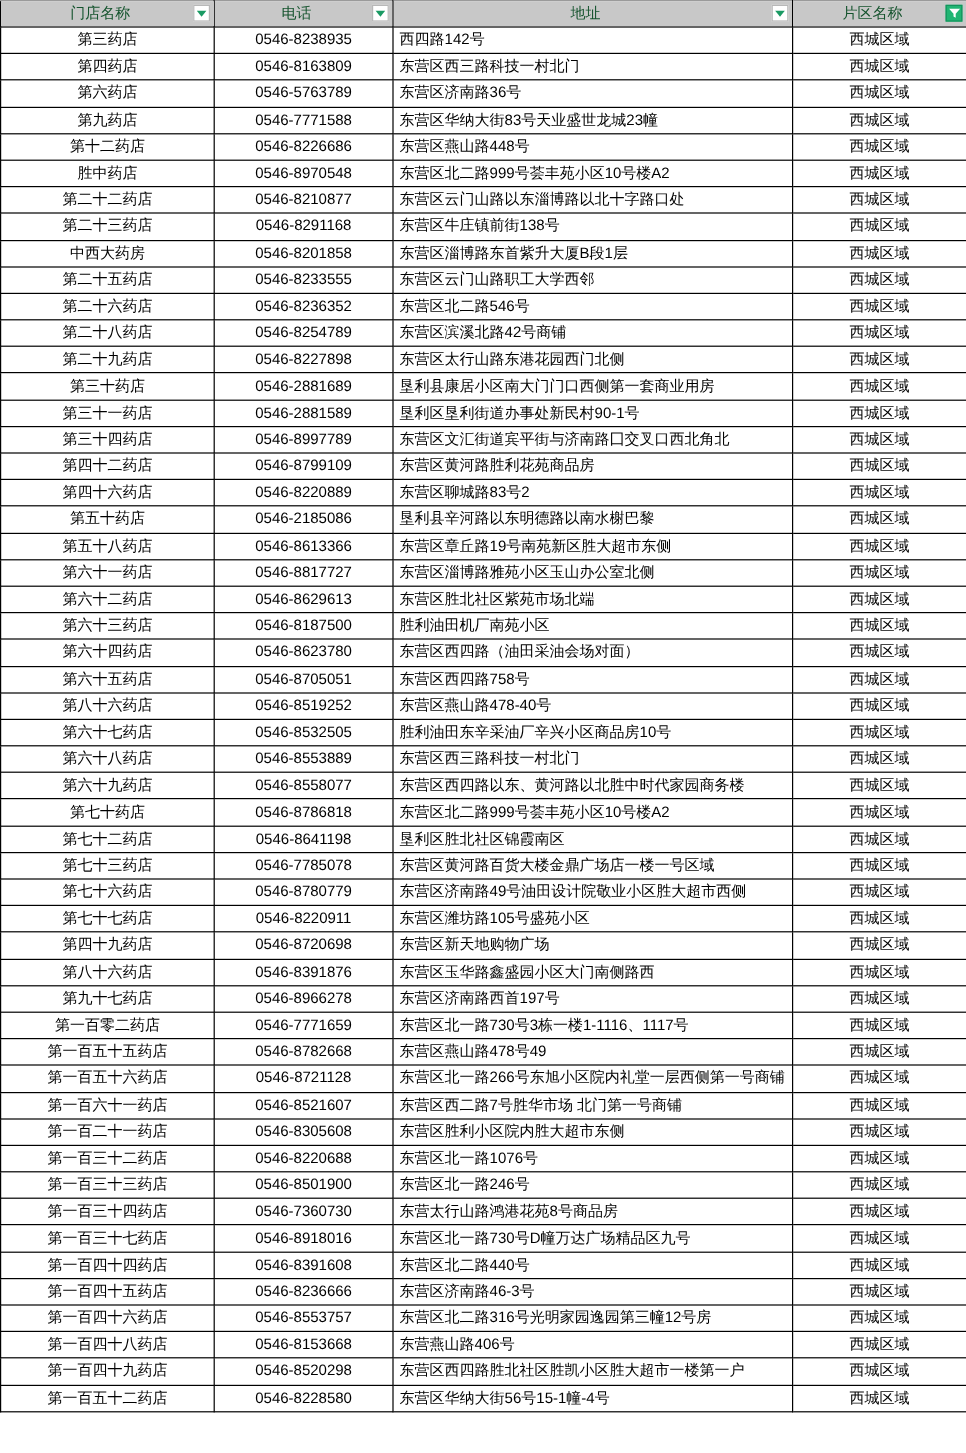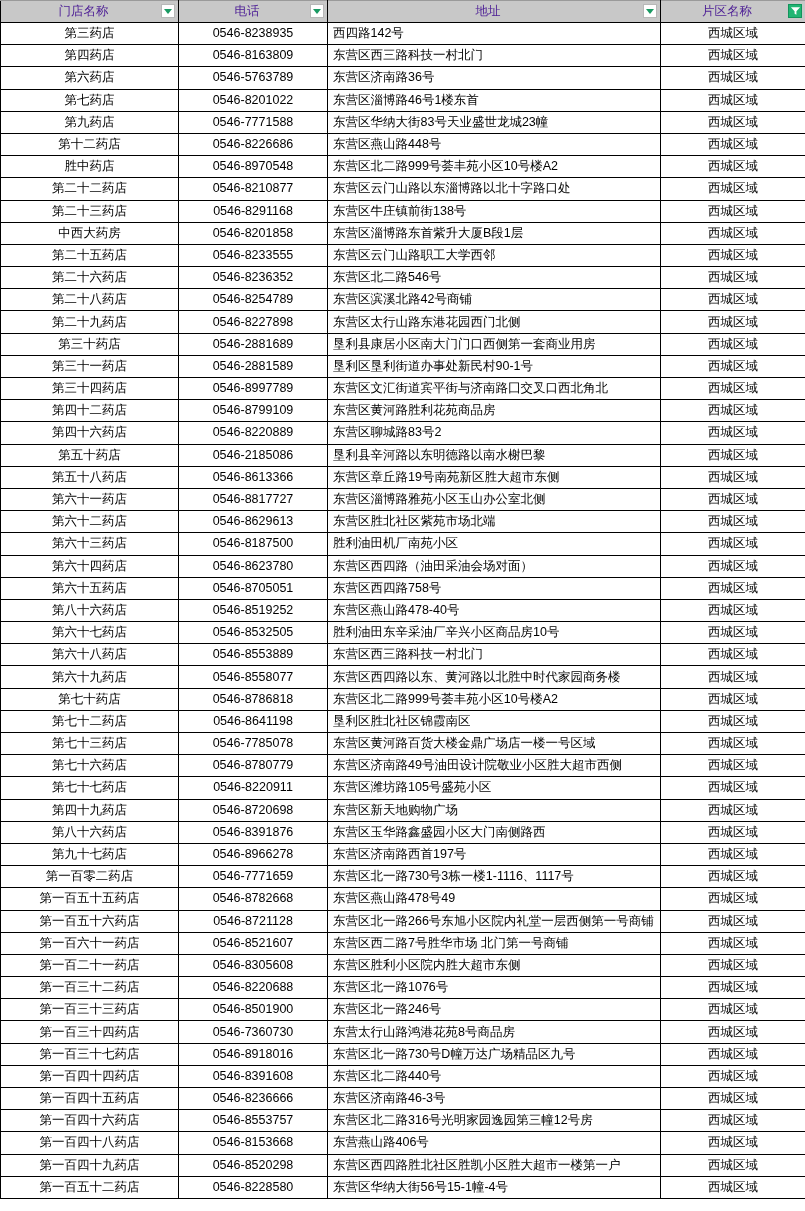--- a/index.html
+++ b/index.html
@@ -41,21 +41,21 @@
 
   th.hcell {
     background: #c8c8c8;
     border: 1px solid #000000;
     border-top: 1px solid #9a9a9a;
     padding: 0;
     height: 21px;
     position: relative;
     font-weight: normal;
     font-size: 12.5px;
-    color: #4c1d95;
+    color: #14532d;
     vertical-align: middle;
     overflow: hidden;
   }
 
   th.hcell .hlabel {
     display: block;
     text-align: center;
     line-height: 19px;
     padding: 0 18px 0 6px;
     white-space: nowrap;
@@ -176,26 +176,20 @@
           <td class="cell left clip">东营区西三路科技一村北门</td>
           <td class="cell center">西城区域</td>
         </tr>
         <tr class="data-row">
           <td class="cell center">第六药店</td>
           <td class="cell center">0546-5763789</td>
           <td class="cell left clip">东营区济南路36号</td>
           <td class="cell center">西城区域</td>
         </tr>
         <tr class="data-row">
-          <td class="cell center">第七药店</td>
-          <td class="cell center">0546-8201022</td>
-          <td class="cell left clip">东营区淄博路46号1楼东首</td>
-          <td class="cell center">西城区域</td>
-        </tr>
-        <tr class="data-row">
           <td class="cell center">第九药店</td>
           <td class="cell center">0546-7771588</td>
           <td class="cell left clip">东营区华纳大街83号天业盛世龙城23幢</td>
           <td class="cell center">西城区域</td>
         </tr>
         <tr class="data-row">
           <td class="cell center">第十二药店</td>
           <td class="cell center">0546-8226686</td>
           <td class="cell left clip">东营区燕山路448号</td>
           <td class="cell center">西城区域</td>

